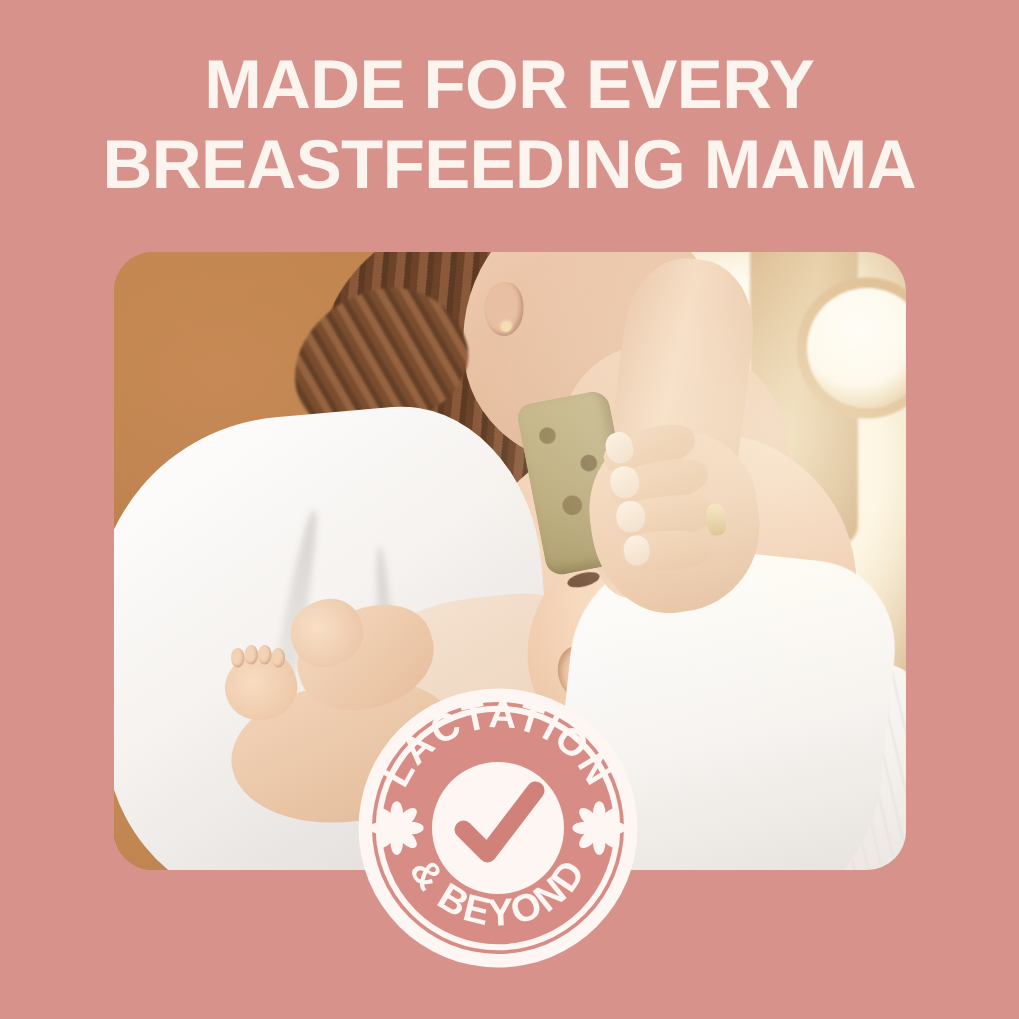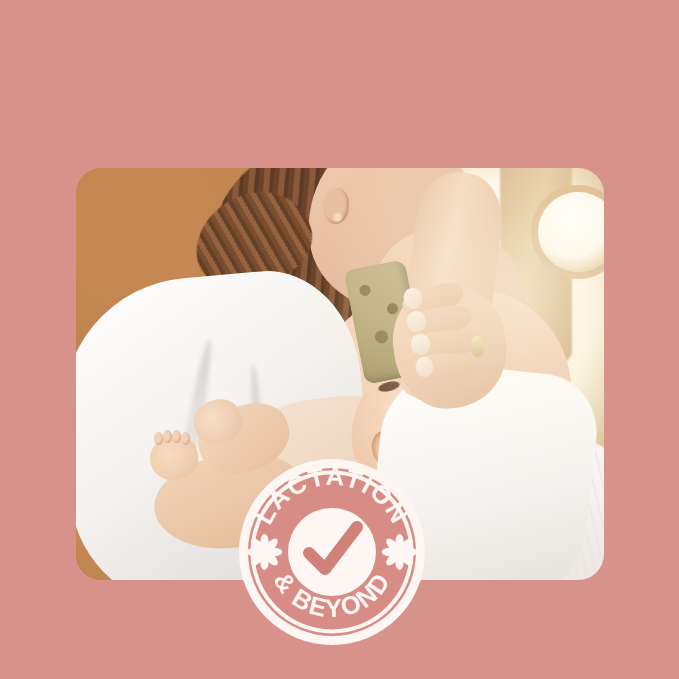--- a/index.html
+++ b/index.html
@@ -323,20 +323,24 @@
     font-size:25.5px;
     letter-spacing:1.6px;
     fill:#fdf6f2;
   }
 </style>
 </head>
 <body>
 
 <div id="stage">
 
+  <div class="headline">
+    <span class="ln">MADE FOR EVERY</span>
+    <span class="ln">BREASTFEEDING MAMA</span>
+  </div>
 
   <div class="photo">
     <div class="scene-couch"></div>
     <div class="window"></div>
     <div class="wood-frame"></div>
     <div class="mirror"></div>
     <div class="bench-shadow"></div>
     <div class="bench"></div>
     <div class="cushion"></div>
     <div class="cushion2"></div>

